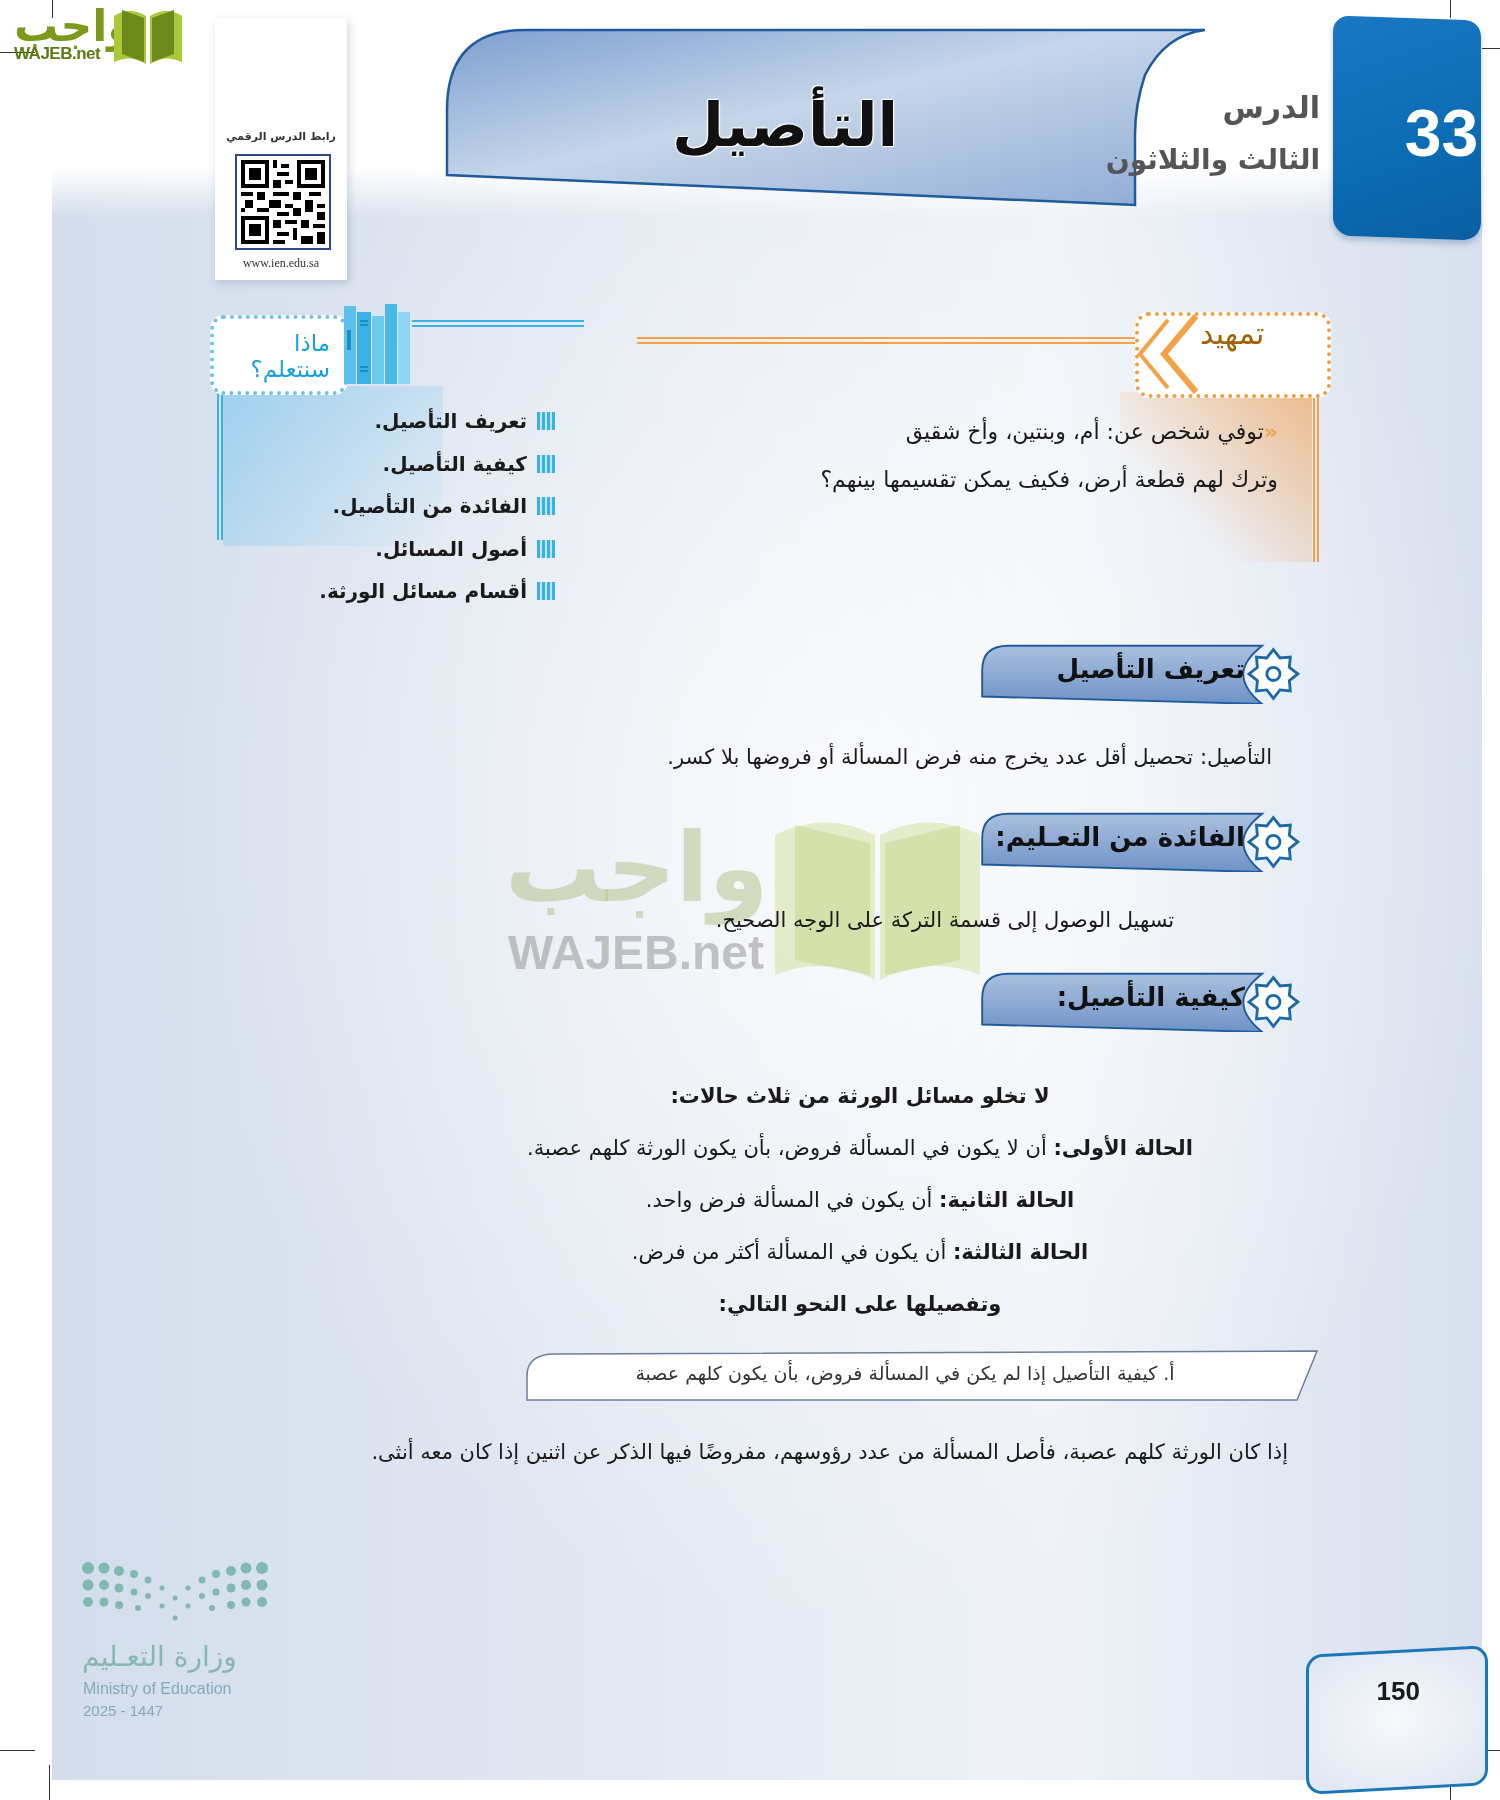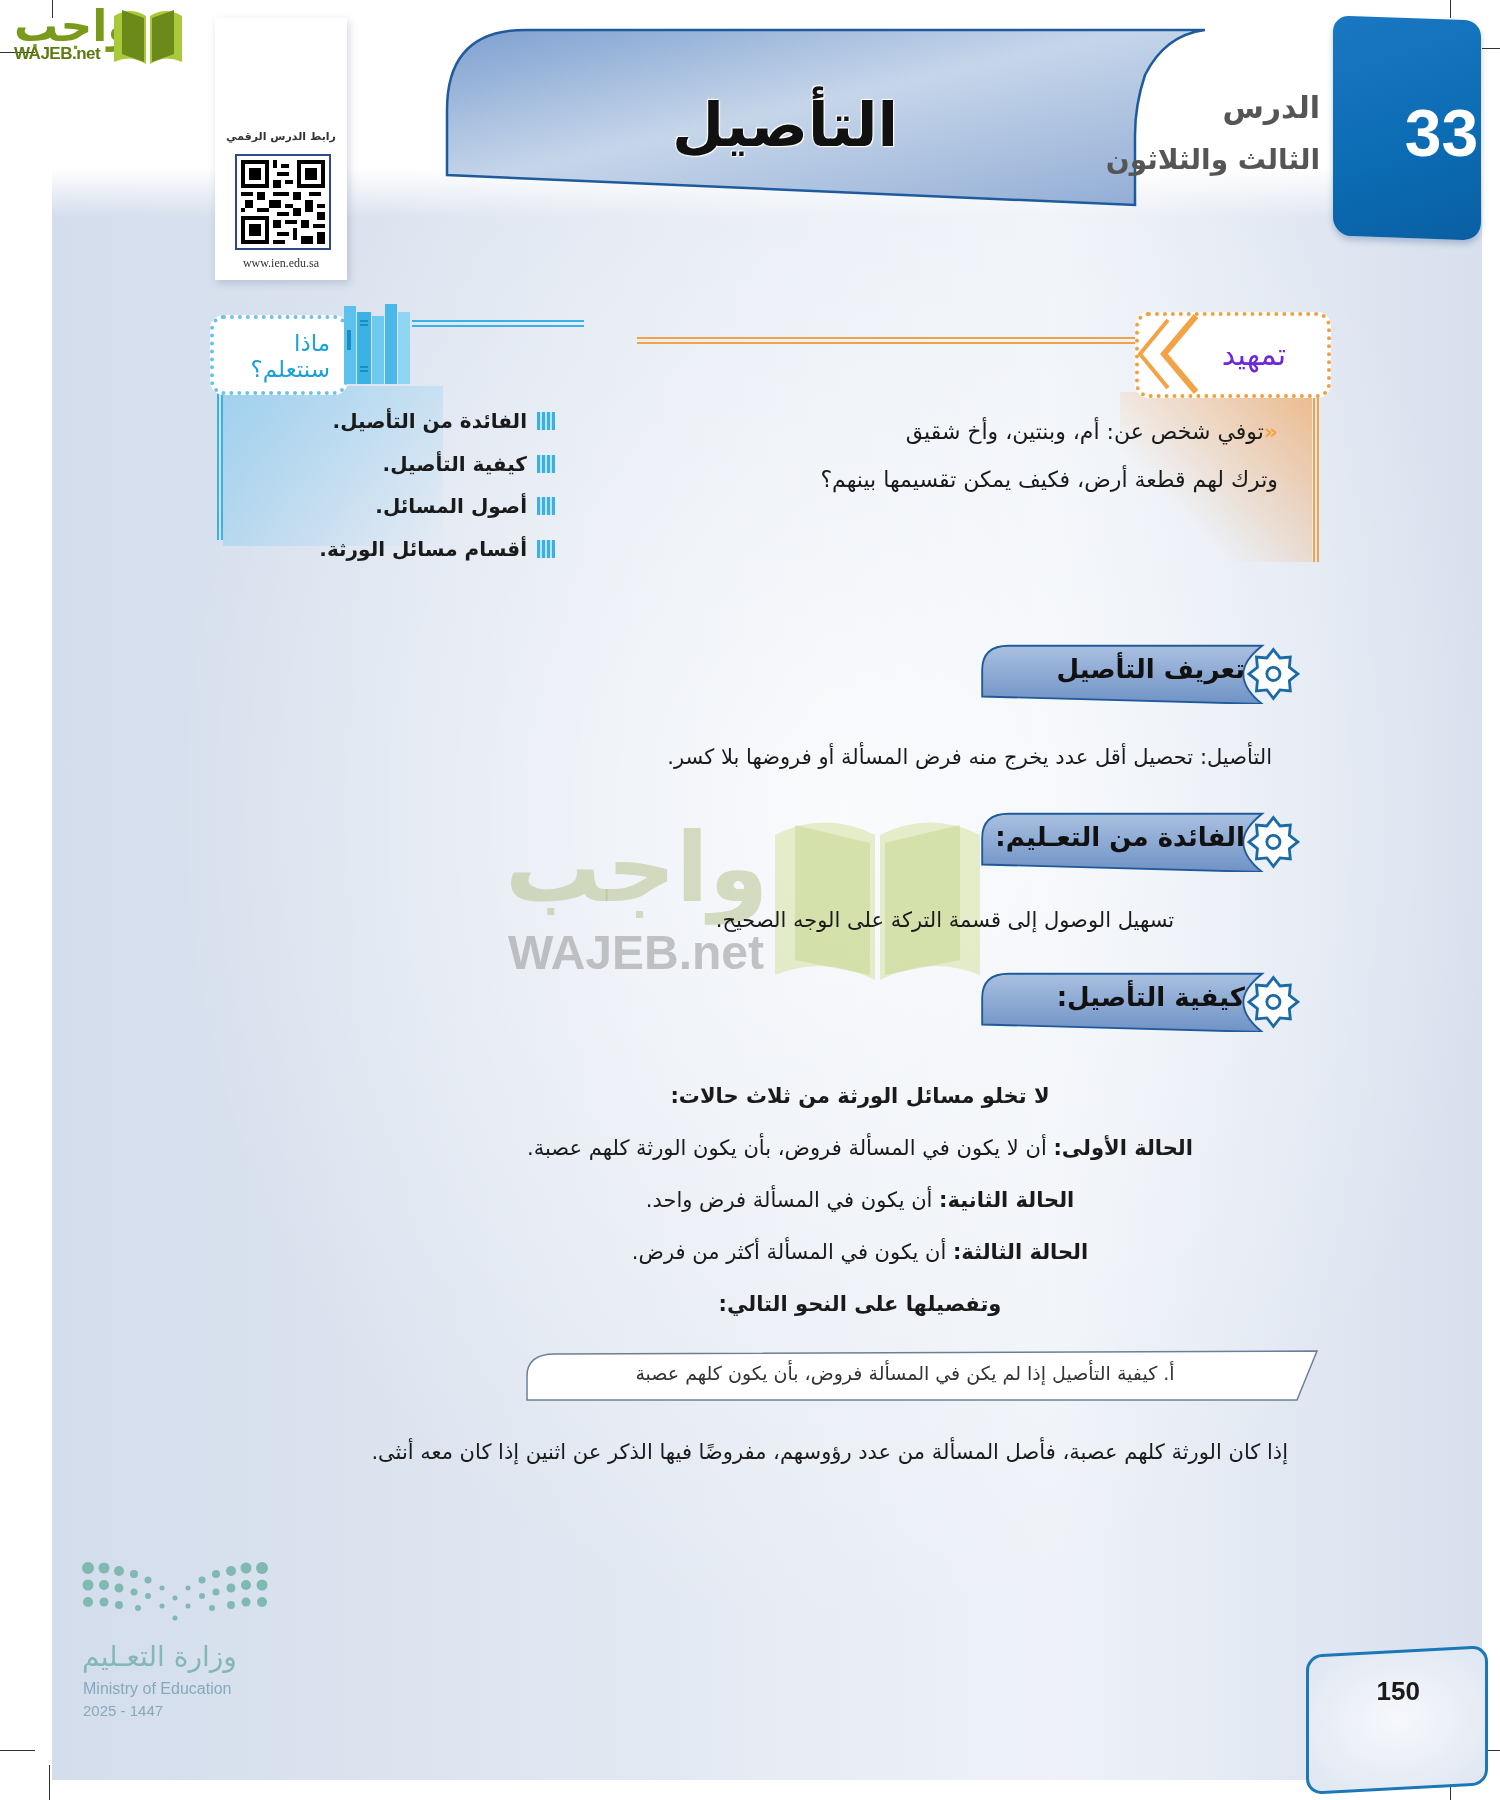--- a/index.html
+++ b/index.html
@@ -64,21 +64,21 @@
   .learn-line-v2 { left:221px; top:385px; width:2px; height:155px; background:#3bb2e6; }
   .learn-glow { left:223px; top:386px; width:220px; height:160px; background:linear-gradient(135deg,rgba(90,190,240,0.45),rgba(90,190,240,0)); }
   .learn-list { right:945px; top:400px; width:400px; direction:rtl; }
   .learn-item { display:flex; align-items:center; height:42.5px; font:bold 20px "DejaVu Sans", sans-serif; color:#1a1a1a; }
   .learn-bullet { width:18px; height:18px; margin-left:10px; background:repeating-linear-gradient(90deg,#3ab0e4 0 3px,#bfe6f7 3px 5px); }
   
   .tam-box {
     left:1135px; top:312px; width:188px; height:78px; background:#fff;
     border:4px dotted #f0a040; border-radius:14px;
   }
-  .tam-title { left:1200px; top:337px; width:108px; text-align:center; font:30px "DejaVu Sans", sans-serif; color:#6d28d9; direction:rtl; }
+  .tam-title { left:1200px; top:316px; width:108px; text-align:left; font:30px "DejaVu Sans", sans-serif; color:#a16207; direction:rtl; }
   .tam-chevrons { left:1134px; top:312px; width:70px; height:82px; }
   .tam-line1 { left:637px; top:337px; width:498px; height:2px; background:#f3a245; }
   .tam-line2 { left:637px; top:342px; width:498px; height:2px; background:#f3a245; }
   .tam-vline1 { left:1313px; top:392px; width:2px; height:170px; background:#f3a245; }
   .tam-vline2 { left:1317px; top:392px; width:2px; height:170px; background:#f3a245; }
   .tam-glow { left:1120px; top:392px; width:192px; height:170px; background:linear-gradient(225deg,rgba(245,150,60,0.55),rgba(245,150,60,0) 70%); }
   .tam-text { left:700px; top:408px; width:578px; text-align:right; font:22px "DejaVu Sans", sans-serif; color:#1a1a1a; direction:rtl; line-height:48px; }
   .tam-arrow { color:#f3a245; font-weight:bold; }
   
   .sec-tab { width:320px; height:62px; }
@@ -219,25 +219,29 @@
       <rect x="18" y="18" width="8" height="2"></rect>
       <rect x="18" y="22" width="8" height="2"></rect>
       <rect x="18" y="64" width="8" height="2"></rect>
       <rect x="18" y="68" width="8" height="2"></rect>
       <rect x="5" y="28" width="4" height="20"></rect>
     </g>
 </svg>
 <div class="abs learn-list">
   <div class="learn-item">
       <span class="learn-bullet"></span>
+      <span>تعريف التأصيل.</span>
+    </div>
+  <div class="learn-item">
+      <span class="learn-bullet"></span>
+      <span>كيفية التأصيل.</span>
+    </div>
+  <div class="learn-item">
+      <span class="learn-bullet"></span>
       <span>الفائدة من التأصيل.</span>
-    </div>
-  <div class="learn-item">
-      <span class="learn-bullet"></span>
-      <span>كيفية التأصيل.</span>
     </div>
   <div class="learn-item">
       <span class="learn-bullet"></span>
       <span>أصول المسائل.</span>
     </div>
   <div class="learn-item">
       <span class="learn-bullet"></span>
       <span>أقسام مسائل الورثة.</span>
     </div>
 </div>

